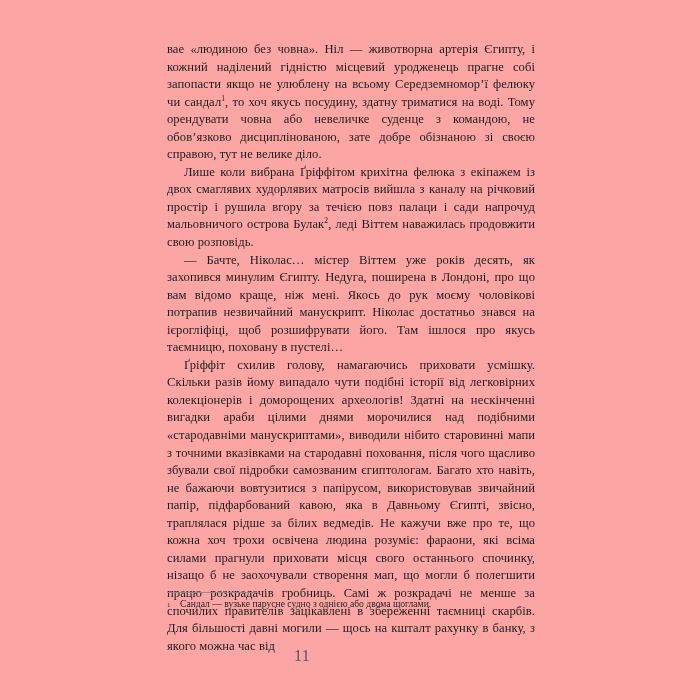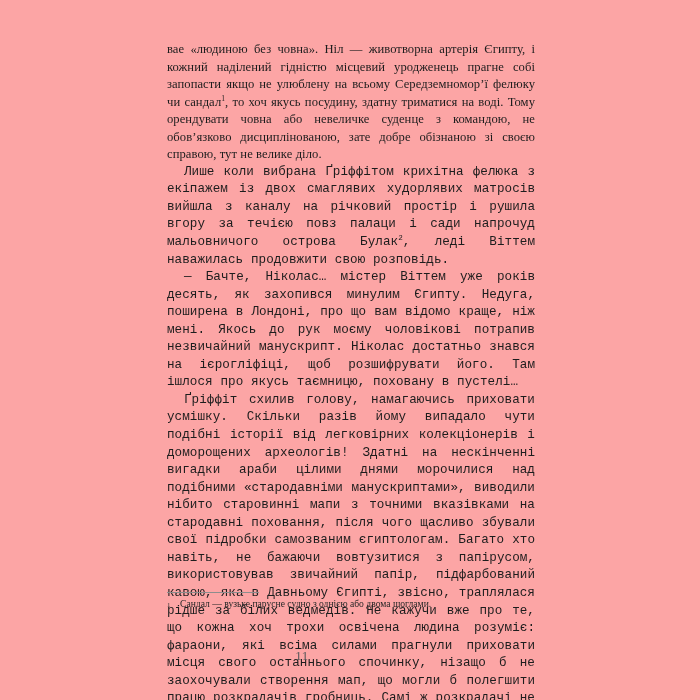--- a/index.html
+++ b/index.html
@@ -37,21 +37,20 @@
     text-justify: inter-word;
     font-size: 12.6px;
     line-height: 17.55px;
     letter-spacing: 0.06px;
     word-spacing: 0.1px;
     color: #1d1d1d;
     hyphens: manual;
   }
   .para.indent {
     text-indent: 17px;
-    font-family: Liberation Mono, monospace;
   }
   .para.cont {
     text-indent: 0;
   }
 
   sup.fn {
     font-size: 7.6px;
     line-height: 0;
     vertical-align: 5px;
     color: #1d1d1d;
@@ -94,21 +93,21 @@
     text-justify: inter-word;
   }
 
   
   #folio {
     position: absolute;
     left: 0;
     top: 648px;
     width: 604px;
     text-align: center;
-    font-size: 13px;
+    font-size: 16px;
     line-height: 16px;
     color: #58585a;
     letter-spacing: 0.4px;
   }
 </style>
 </head>
 <body>
 
 <div id="page">
 

